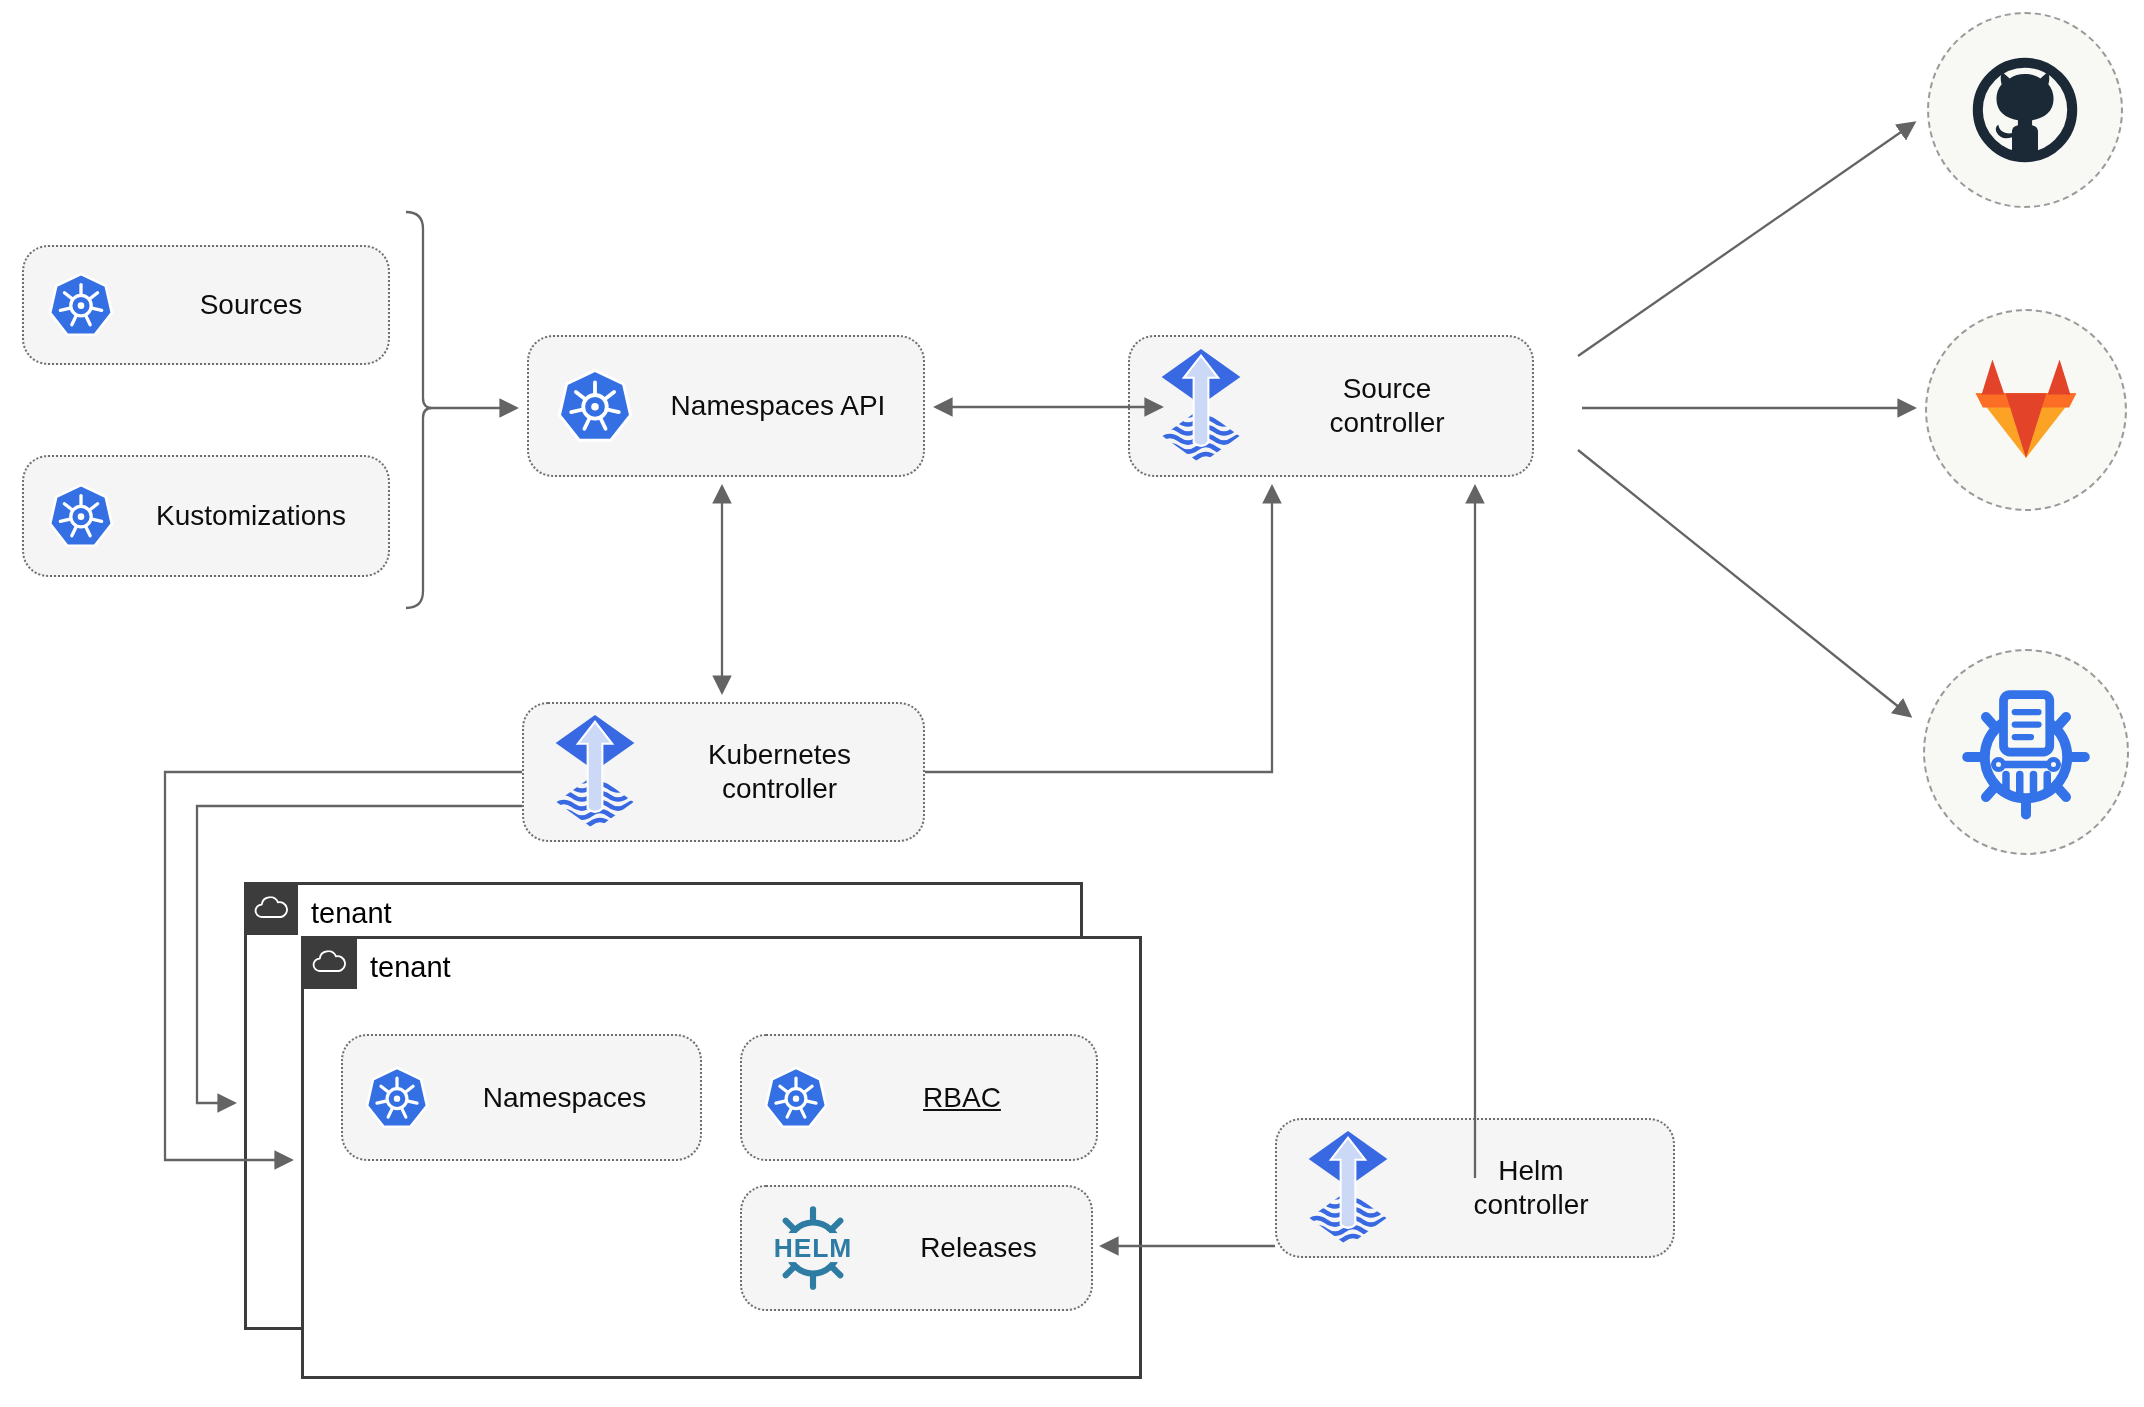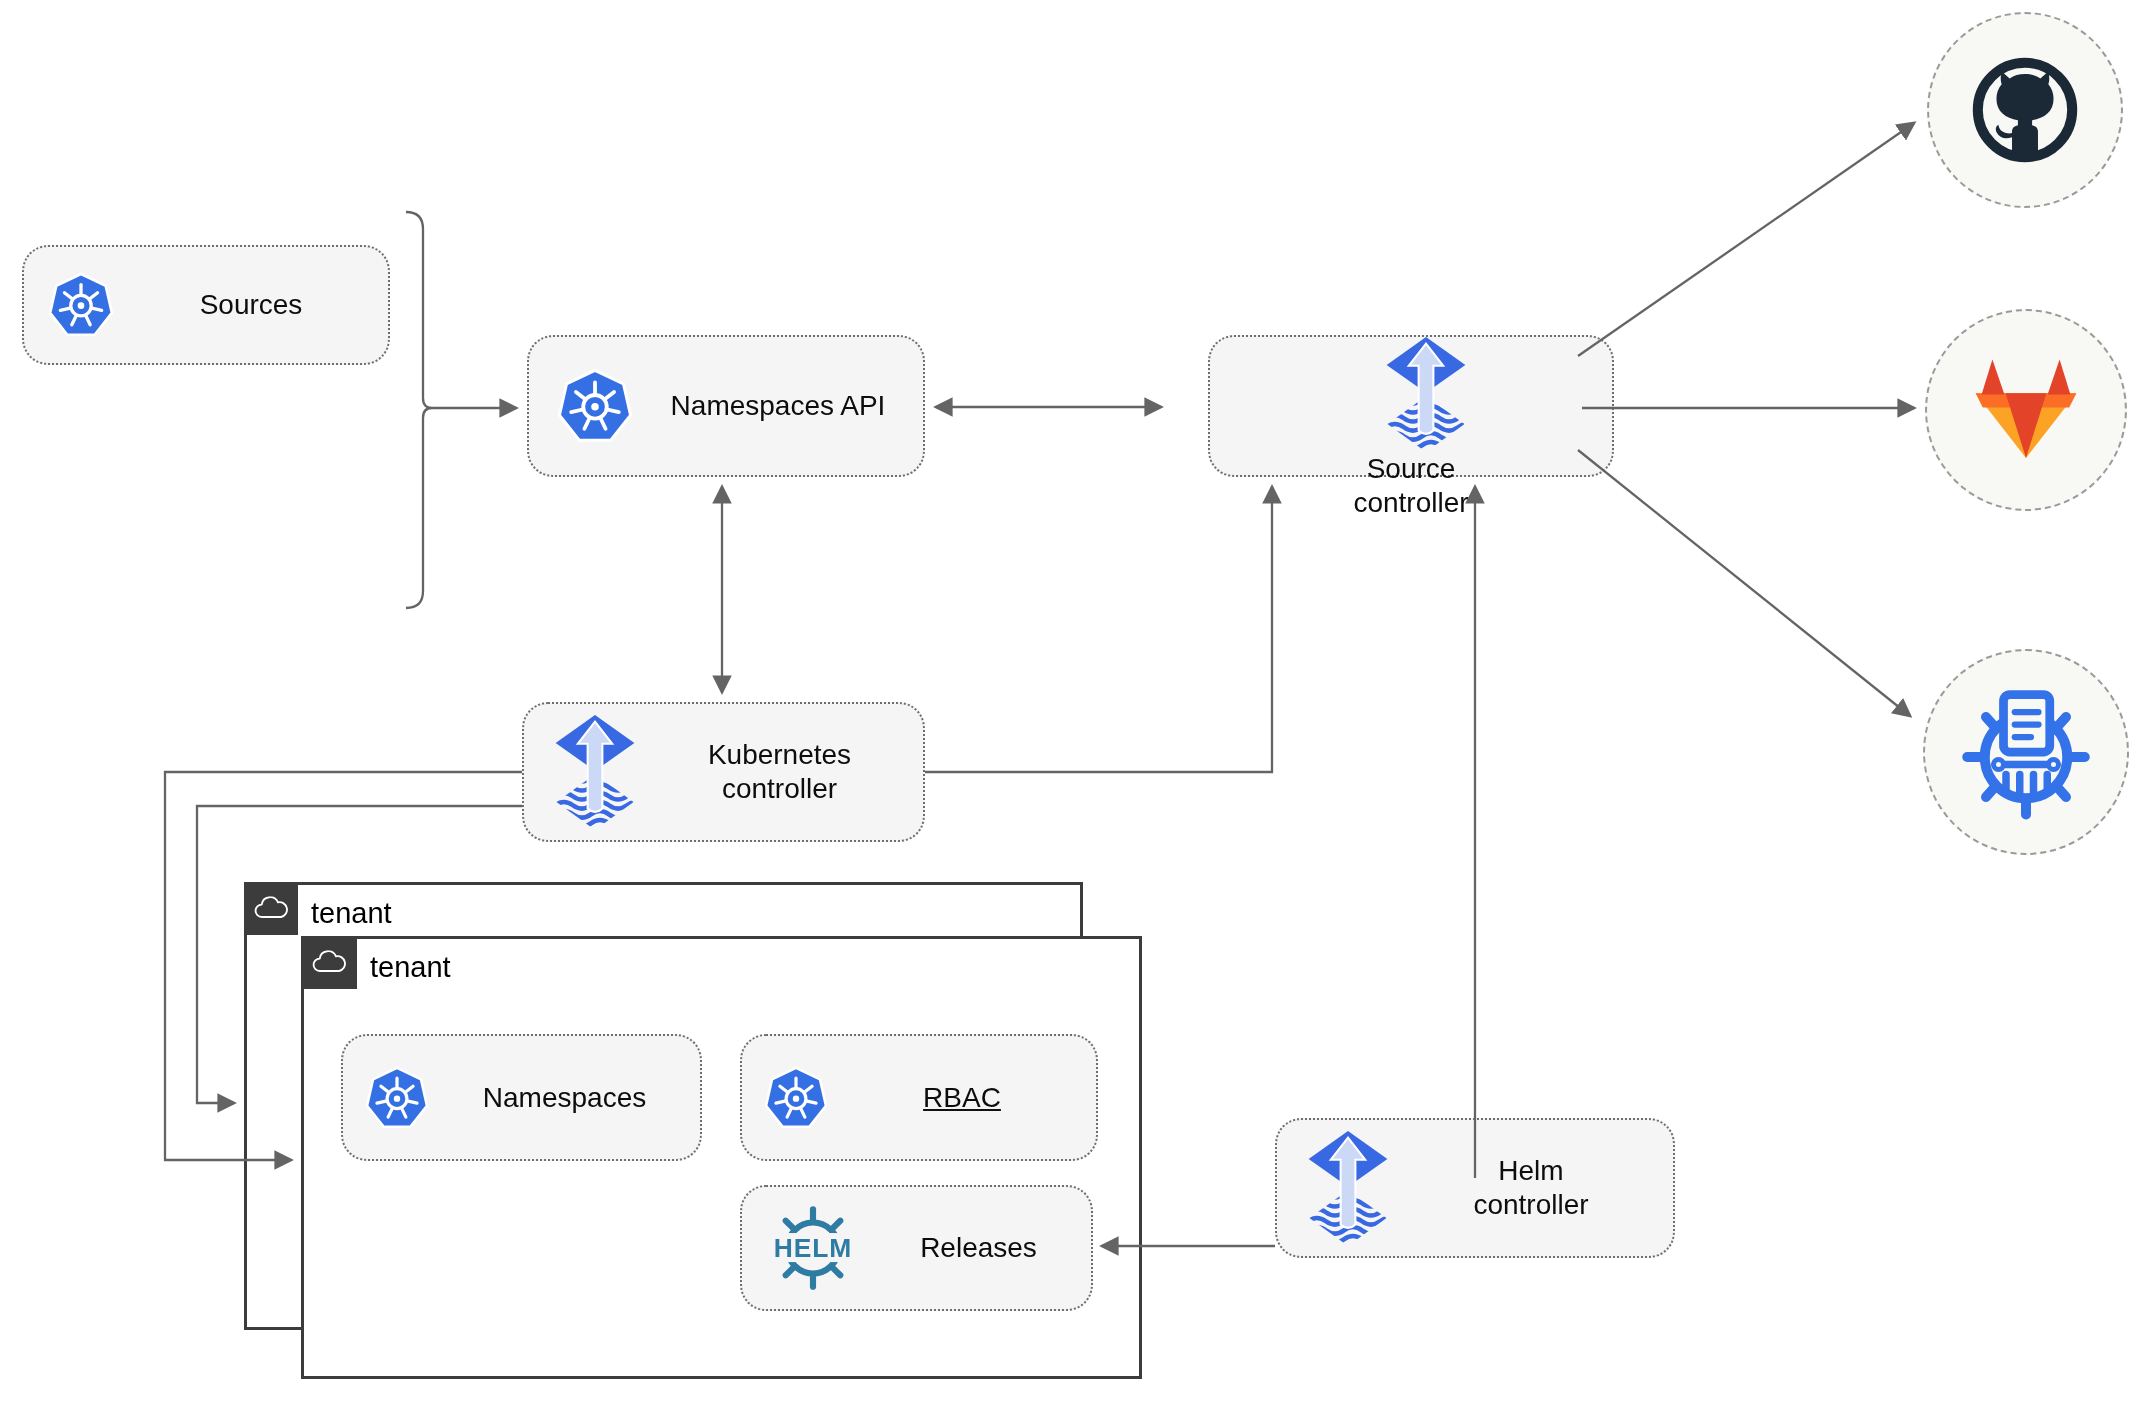--- a/index.html
+++ b/index.html
@@ -145,31 +145,39 @@
 
   <div class="node" style="left:22px;top:245px;width:368px;height:120px;">
     <span class="icon-wrap" style="margin-left:24px;">
       <svg width="66" height="66" viewBox="0 0 100 100">
           <use href="#sym-k8s"></use>
         </svg>
     </span>
     <span class="node-label">Sources</span>
   </div>
 
+  <div class="node" style="left:22px;top:455px;width:368px;height:122px;">
+    <span class="icon-wrap" style="margin-left:24px;">
+      <svg width="66" height="66" viewBox="0 0 100 100">
+          <use href="#sym-k8s"></use>
+        </svg>
+    </span>
+    <span class="node-label">Kustomizations</span>
+  </div>
 
   <div class="node" style="left:527px;top:335px;width:398px;height:142px;">
     <span class="icon-wrap" style="margin-left:28px;">
       <svg width="76" height="76" viewBox="0 0 100 100">
           <use href="#sym-k8s"></use>
         </svg>
     </span>
     <span class="node-label">Namespaces API</span>
   </div>
 
-  <div class="node" style="left:1208px;top:335px;width:406px;height:142px;flex-direction:column;">
+  <div class="node" style="left:1128px;top:335px;width:406px;height:142px;">
     <span class="icon-wrap" style="margin-left:30px;">
       <svg width="82" height="115" viewBox="0 0 100 140">
           <use href="#sym-flux"></use>
         </svg>
     </span>
     <span class="node-label wrap" style="max-width:170px;">Source controller</span>
   </div>
 
   <div class="node" style="left:522px;top:702px;width:403px;height:140px;">
     <span class="icon-wrap" style="margin-left:30px;">

